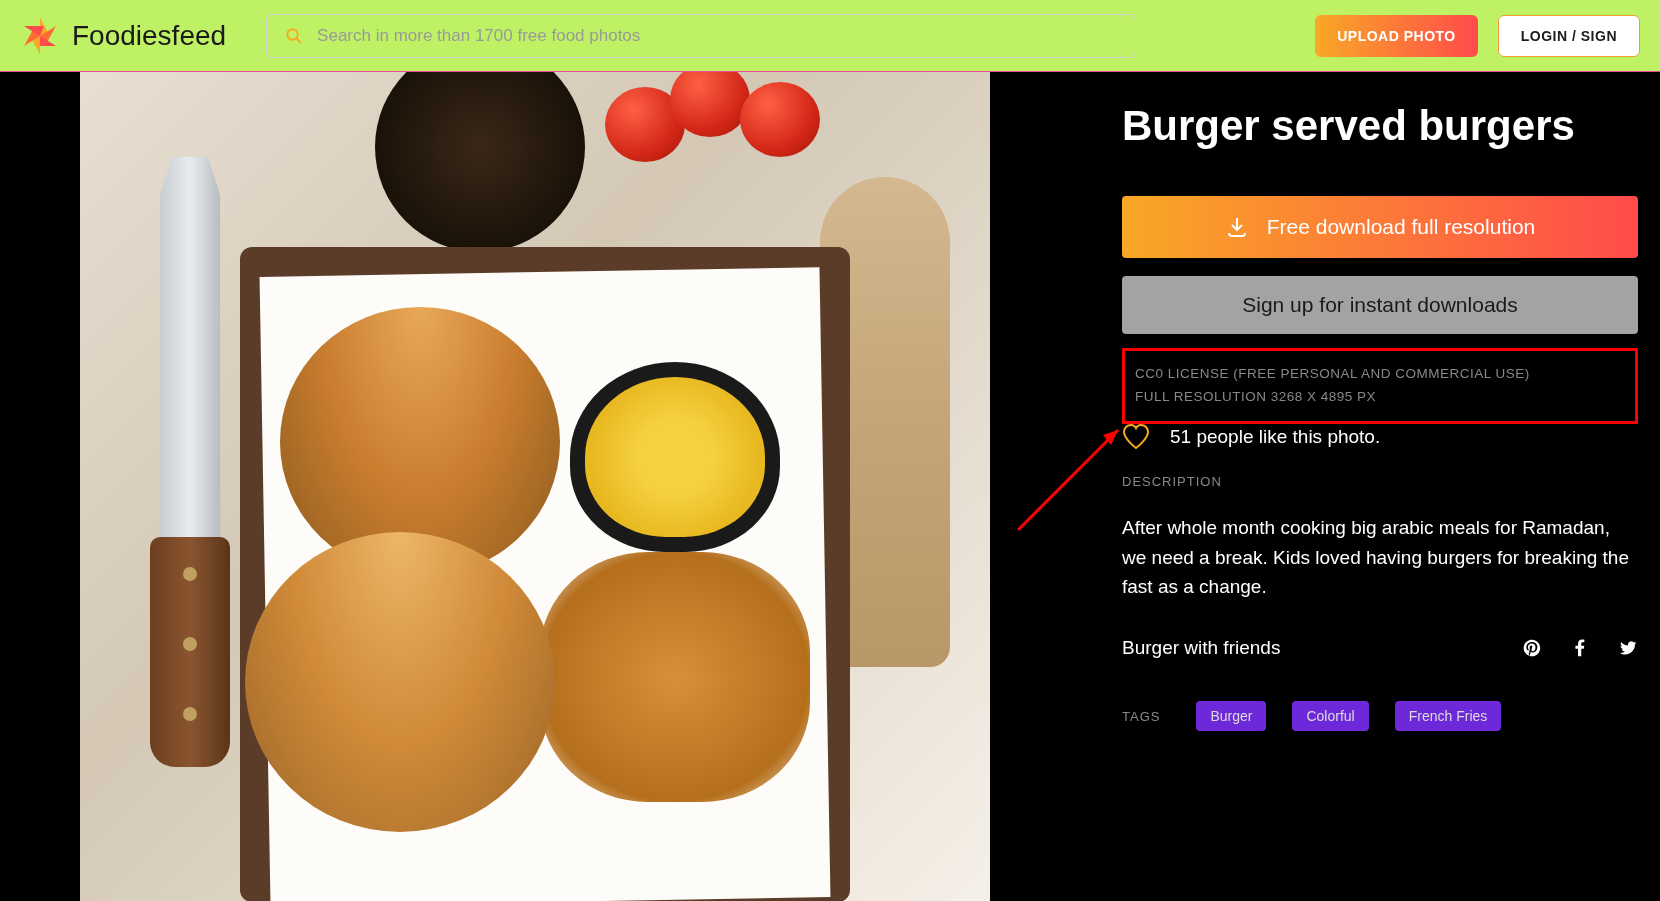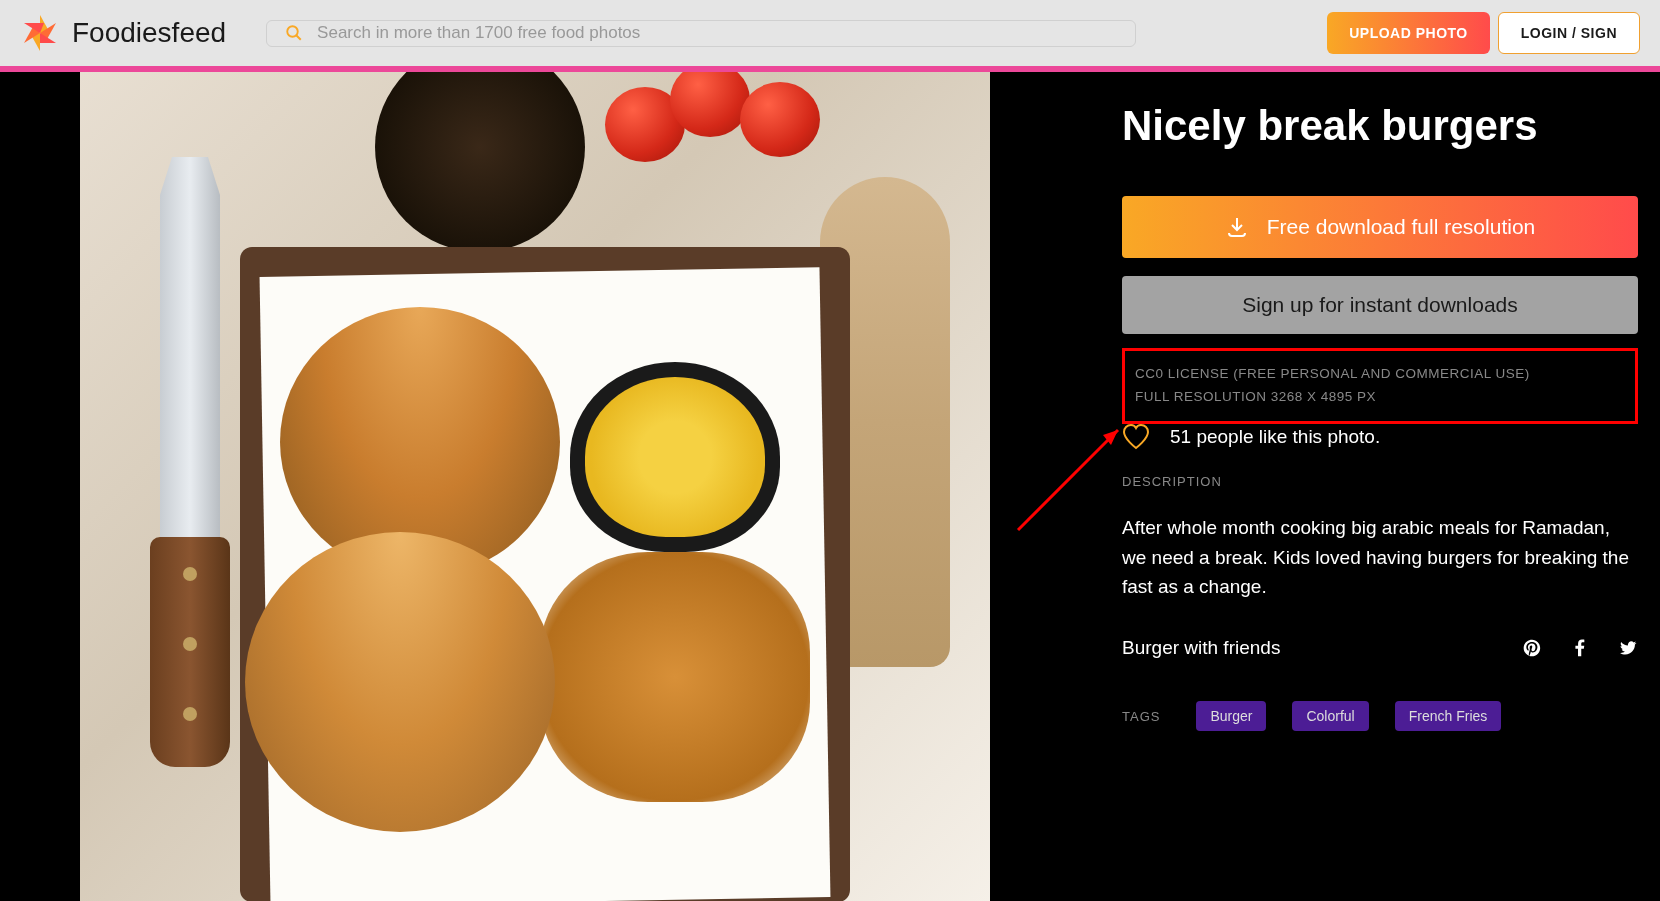--- a/index.html
+++ b/index.html
@@ -1,25 +1,25 @@
 <!DOCTYPE html>
 <html><head>
 <meta charset="utf-8">
 <style>
 *{margin:0;padding:0;box-sizing:border-box;font-family:'Segoe UI',Arial,sans-serif}
 body{width:1660px;height:901px;overflow:hidden;background:#fff}
-.header{height:72px;display:flex;align-items:center;padding:0 20px;border-bottom:6px solid #ec4899;gap:40px;background:#e5e5e5;position:relative;z-index:10}
+.header{height:72px;display:flex;align-items:center;padding:0 20px;border-bottom:1px solid #ec4899;gap:40px;background:#bef264;position:relative;z-index:10}
 .logo-wrap{display:flex;align-items:center;gap:12px}
 .logo-icon{width:40px;height:40px}
 .logo-text{font-size:28px;font-weight:500;color:#1a1a1a}
-.search-bar{flex:1;max-width:870px;height:27px;border:1px solid #d0d0d0;border-radius:6px;display:flex;align-items:center;padding:12px 18px;gap:14px}
+.search-bar{flex:1;max-width:870px;height:44px;border:1px solid #d0d0d0;border-radius:6px;display:flex;align-items:center;padding:12px 18px;gap:14px}
 .search-icon{width:18px;height:18px;flex-shrink:0}
 .search-input{flex:1;border:none;outline:none;font-size:17px;color:#333;background:transparent}
 .search-input::placeholder{color:#999}
-.header-right{display:flex;align-items:center;gap:8px;margin-left:auto}
+.header-right{display:flex;align-items:center;gap:20px;margin-left:auto}
 .btn-upload{height:42px;padding:0 22px;background:linear-gradient(90deg,#f9a825 0%,#ff4b4b 100%);color:#fff;font-weight:700;font-size:14px;letter-spacing:0.5px;border:none;border-radius:6px;cursor:pointer}
 .btn-login{height:42px;padding:0 22px;background:#fff;border:1px solid #f0a030;color:#1a1a1a;font-weight:700;font-size:14px;letter-spacing:0.5px;border-radius:6px;cursor:pointer}
 .content{display:flex;height:829px}
 .photo-col{width:990px;background:#000;display:flex;justify-content:center;align-items:flex-start;padding:0 0 0 80px}
 .photo{width:910px;height:829px;background:linear-gradient(135deg,#e8dfd2 0%,#d4c8b5 40%,#f5f0e8 100%);position:relative;overflow:hidden}
 .wood-board{position:absolute;left:160px;top:175px;width:610px;height:655px;background:#5a3c28;border-radius:12px}
 .paper{position:absolute;left:185px;top:200px;width:560px;height:630px;background:#fdfcf8;transform:rotate(-1deg)}
 .burger1{position:absolute;left:200px;top:235px;width:280px;height:270px;border-radius:50%;background:radial-gradient(ellipse at top,#e8a858 0%,#c97d2e 50%,#8b5a1f 100%)}
 .burger2{position:absolute;left:165px;top:460px;width:310px;height:300px;border-radius:50%;background:radial-gradient(ellipse at top,#edb668 0%,#d08a38 50%,#9c6528 100%)}
 .corn{position:absolute;left:490px;top:290px;width:210px;height:190px;border-radius:50% 50% 45% 45%;background:#1a1a1a}
@@ -43,21 +43,21 @@
 .heart-icon{width:28px;height:26px}
 .likes-text{font-size:19px;color:#fff}
 .section-label{font-size:13px;color:#888;letter-spacing:1px;margin-bottom:24px}
 .description{font-size:19px;line-height:1.55;color:#fff;margin-bottom:36px}
 .share-row{display:flex;align-items:center;justify-content:space-between;margin-bottom:42px}
 .share-text{font-size:19px;color:#fff}
 .share-icons{display:flex;gap:28px}
 .share-ico{width:20px;height:20px;cursor:pointer}
 .tags-row{display:flex;align-items:center;gap:26px}
 .tags-label{font-size:13px;color:#888;letter-spacing:1px;margin-right:10px}
-.tag{background:#4c1d95;color:#ddd;padding:7px 14px;border-radius:4px;font-size:14px;cursor:pointer}
+.tag{background:#6d28d9;color:#ddd;padding:7px 14px;border-radius:4px;font-size:14px;cursor:pointer}
 .annotation-arrow{position:absolute;left:1008px;top:410px;width:130px;height:130px;z-index:5;pointer-events:none}
 </style>
 </head>
 <body>
 
 <div class="header">
   <div class="logo-wrap">
     <svg class="logo-icon" viewBox="0 0 40 40">
       <circle cx="20" cy="20" r="18" fill="none"></circle>
       <path d="M20 2 L30 20 L20 20 Z" fill="#f9a825"></path>
@@ -103,21 +103,21 @@
       <div class="wood-board"></div>
       <div class="paper"></div>
       <div class="corn"></div>
       <div class="fries"></div>
       <div class="burger1"></div>
       <div class="burger2"></div>
     </div>
   </div>
 
   <div class="sidebar">
-    <h1 class="title">Nicely break burgers</h1>
+    <h1 class="title">Burger served burgers</h1>
 
     <button class="btn-download">
       <svg width="24" height="24" viewBox="0 0 24 24" fill="none" stroke="#fff" stroke-width="2">
         <path d="M12 3 L12 15 M7 10 L12 15 L17 10 M4 18 C4 20 5 21 7 21 L17 21 C19 21 20 20 20 18"></path>
       </svg>
       <span>Free download full resolution</span>
     </button>
 
     <button class="btn-signup">Sign up for instant downloads</button>
 

